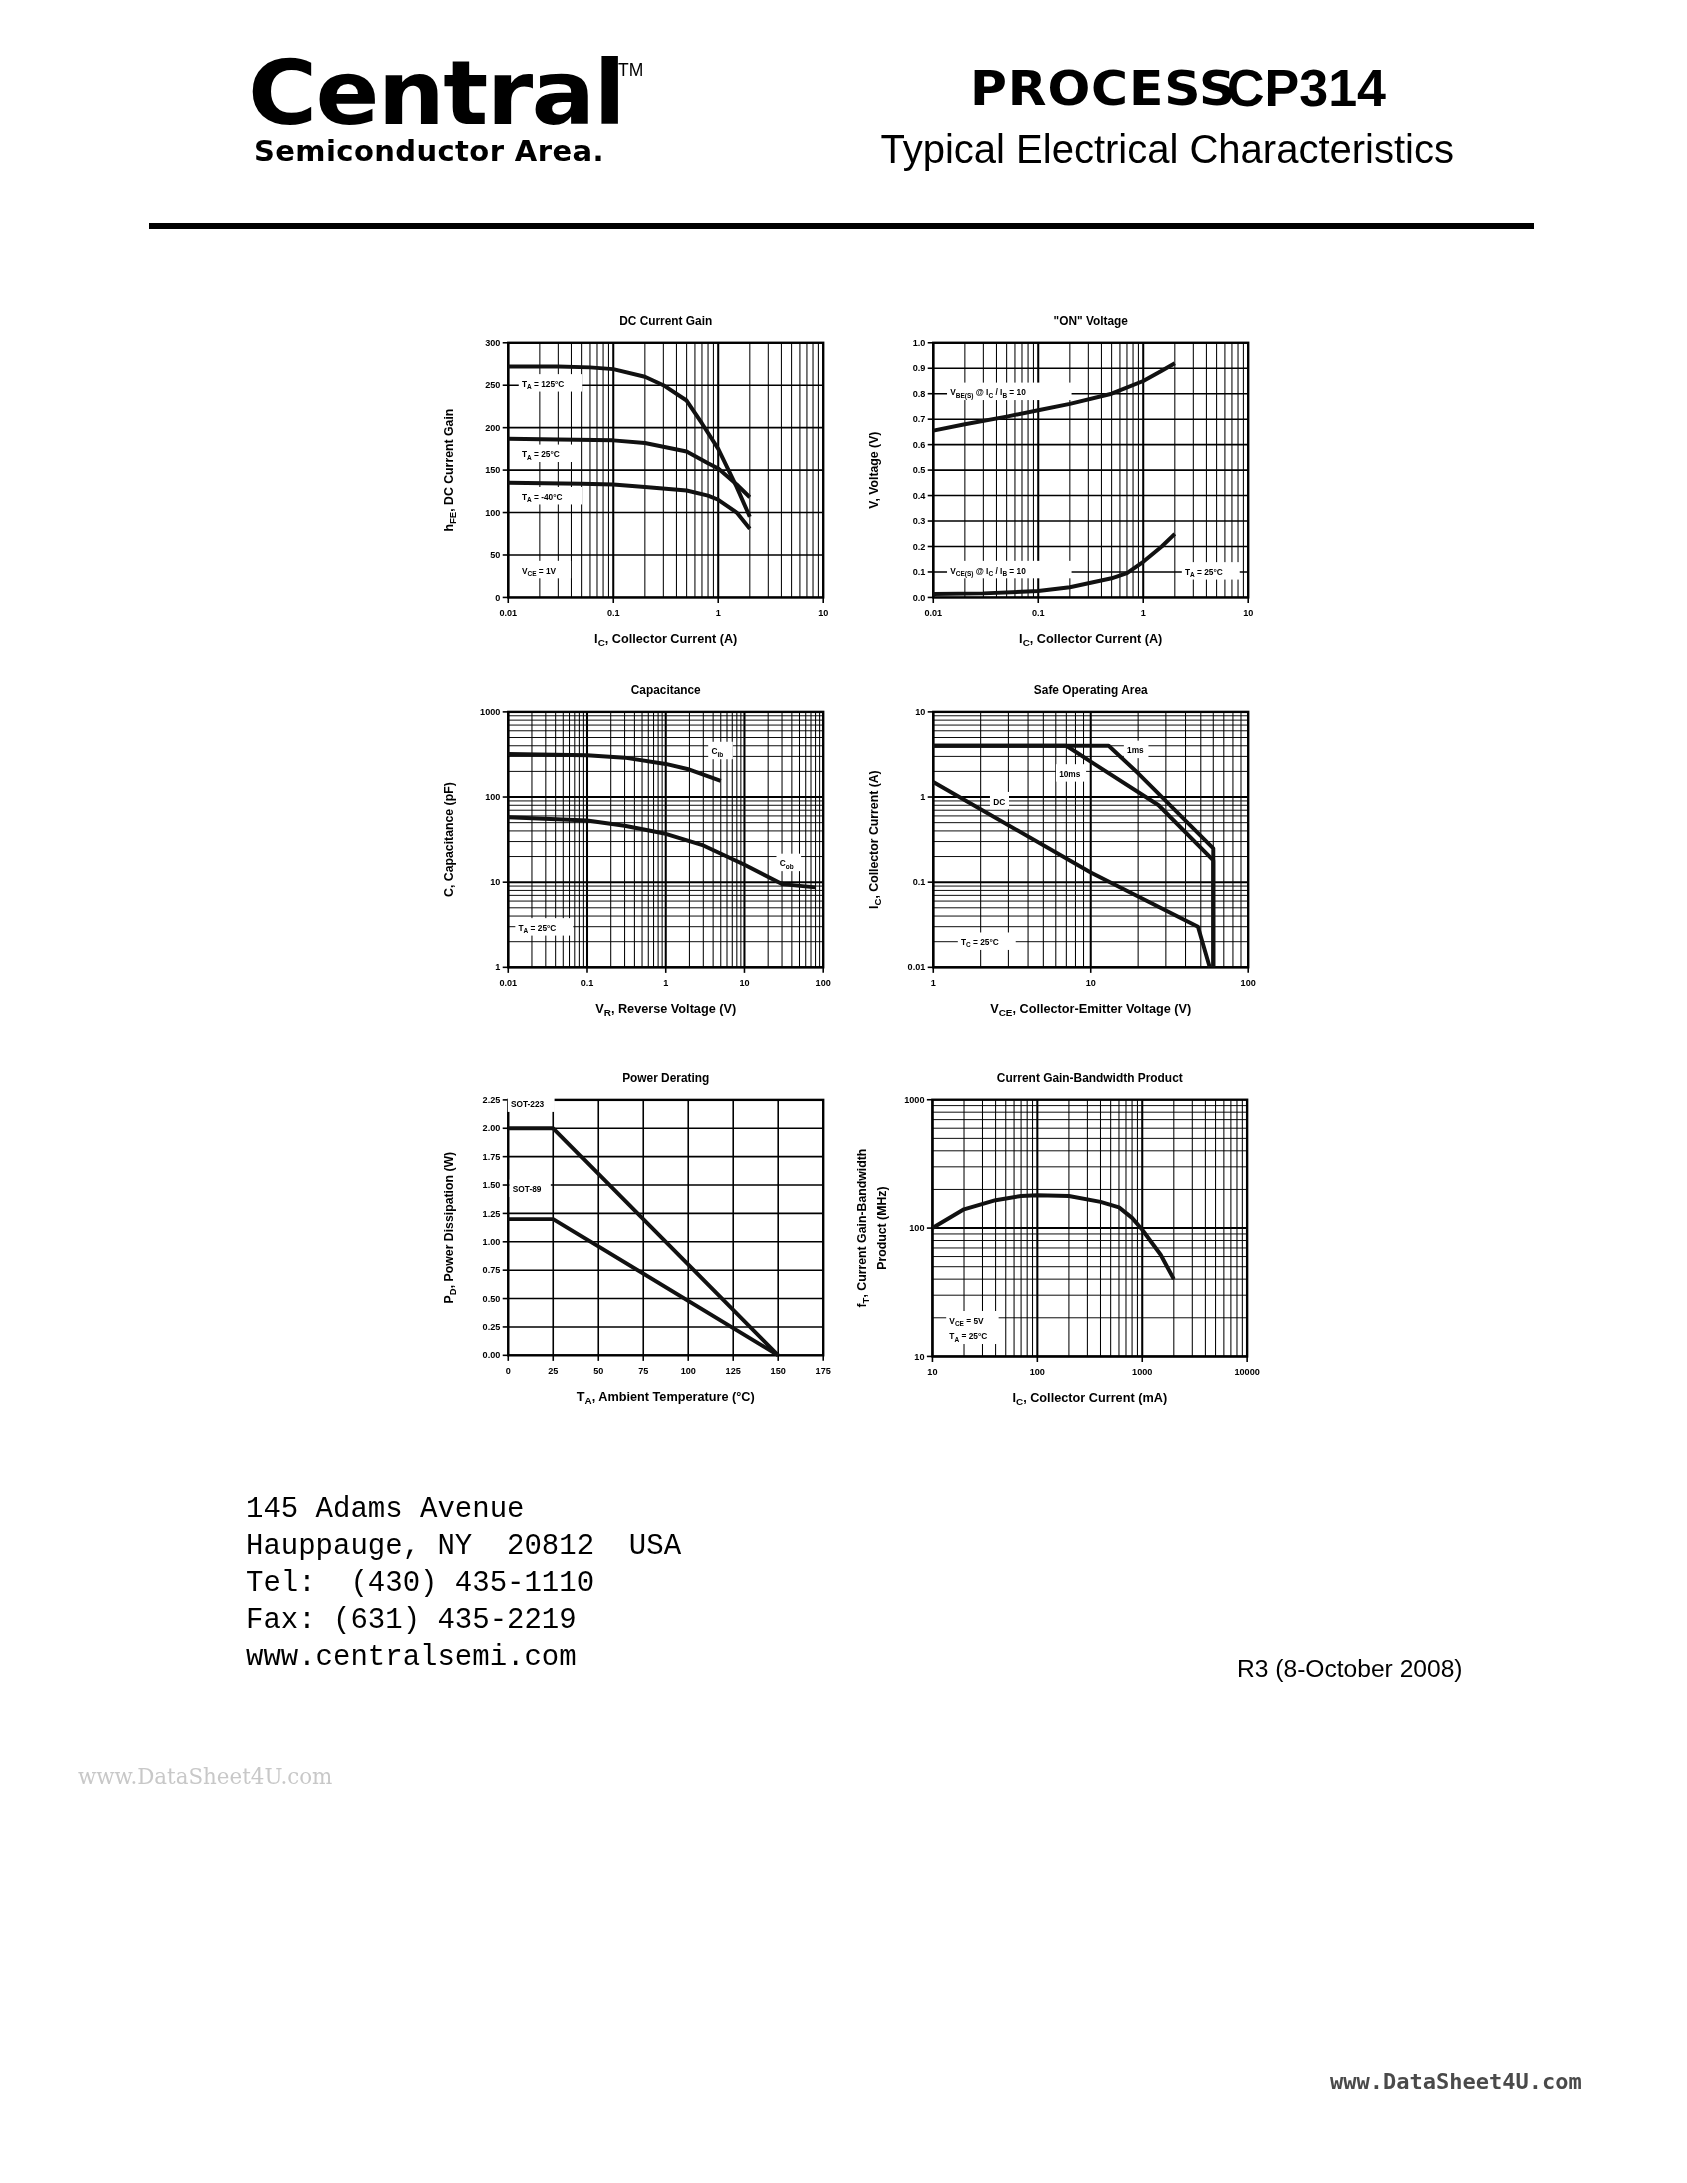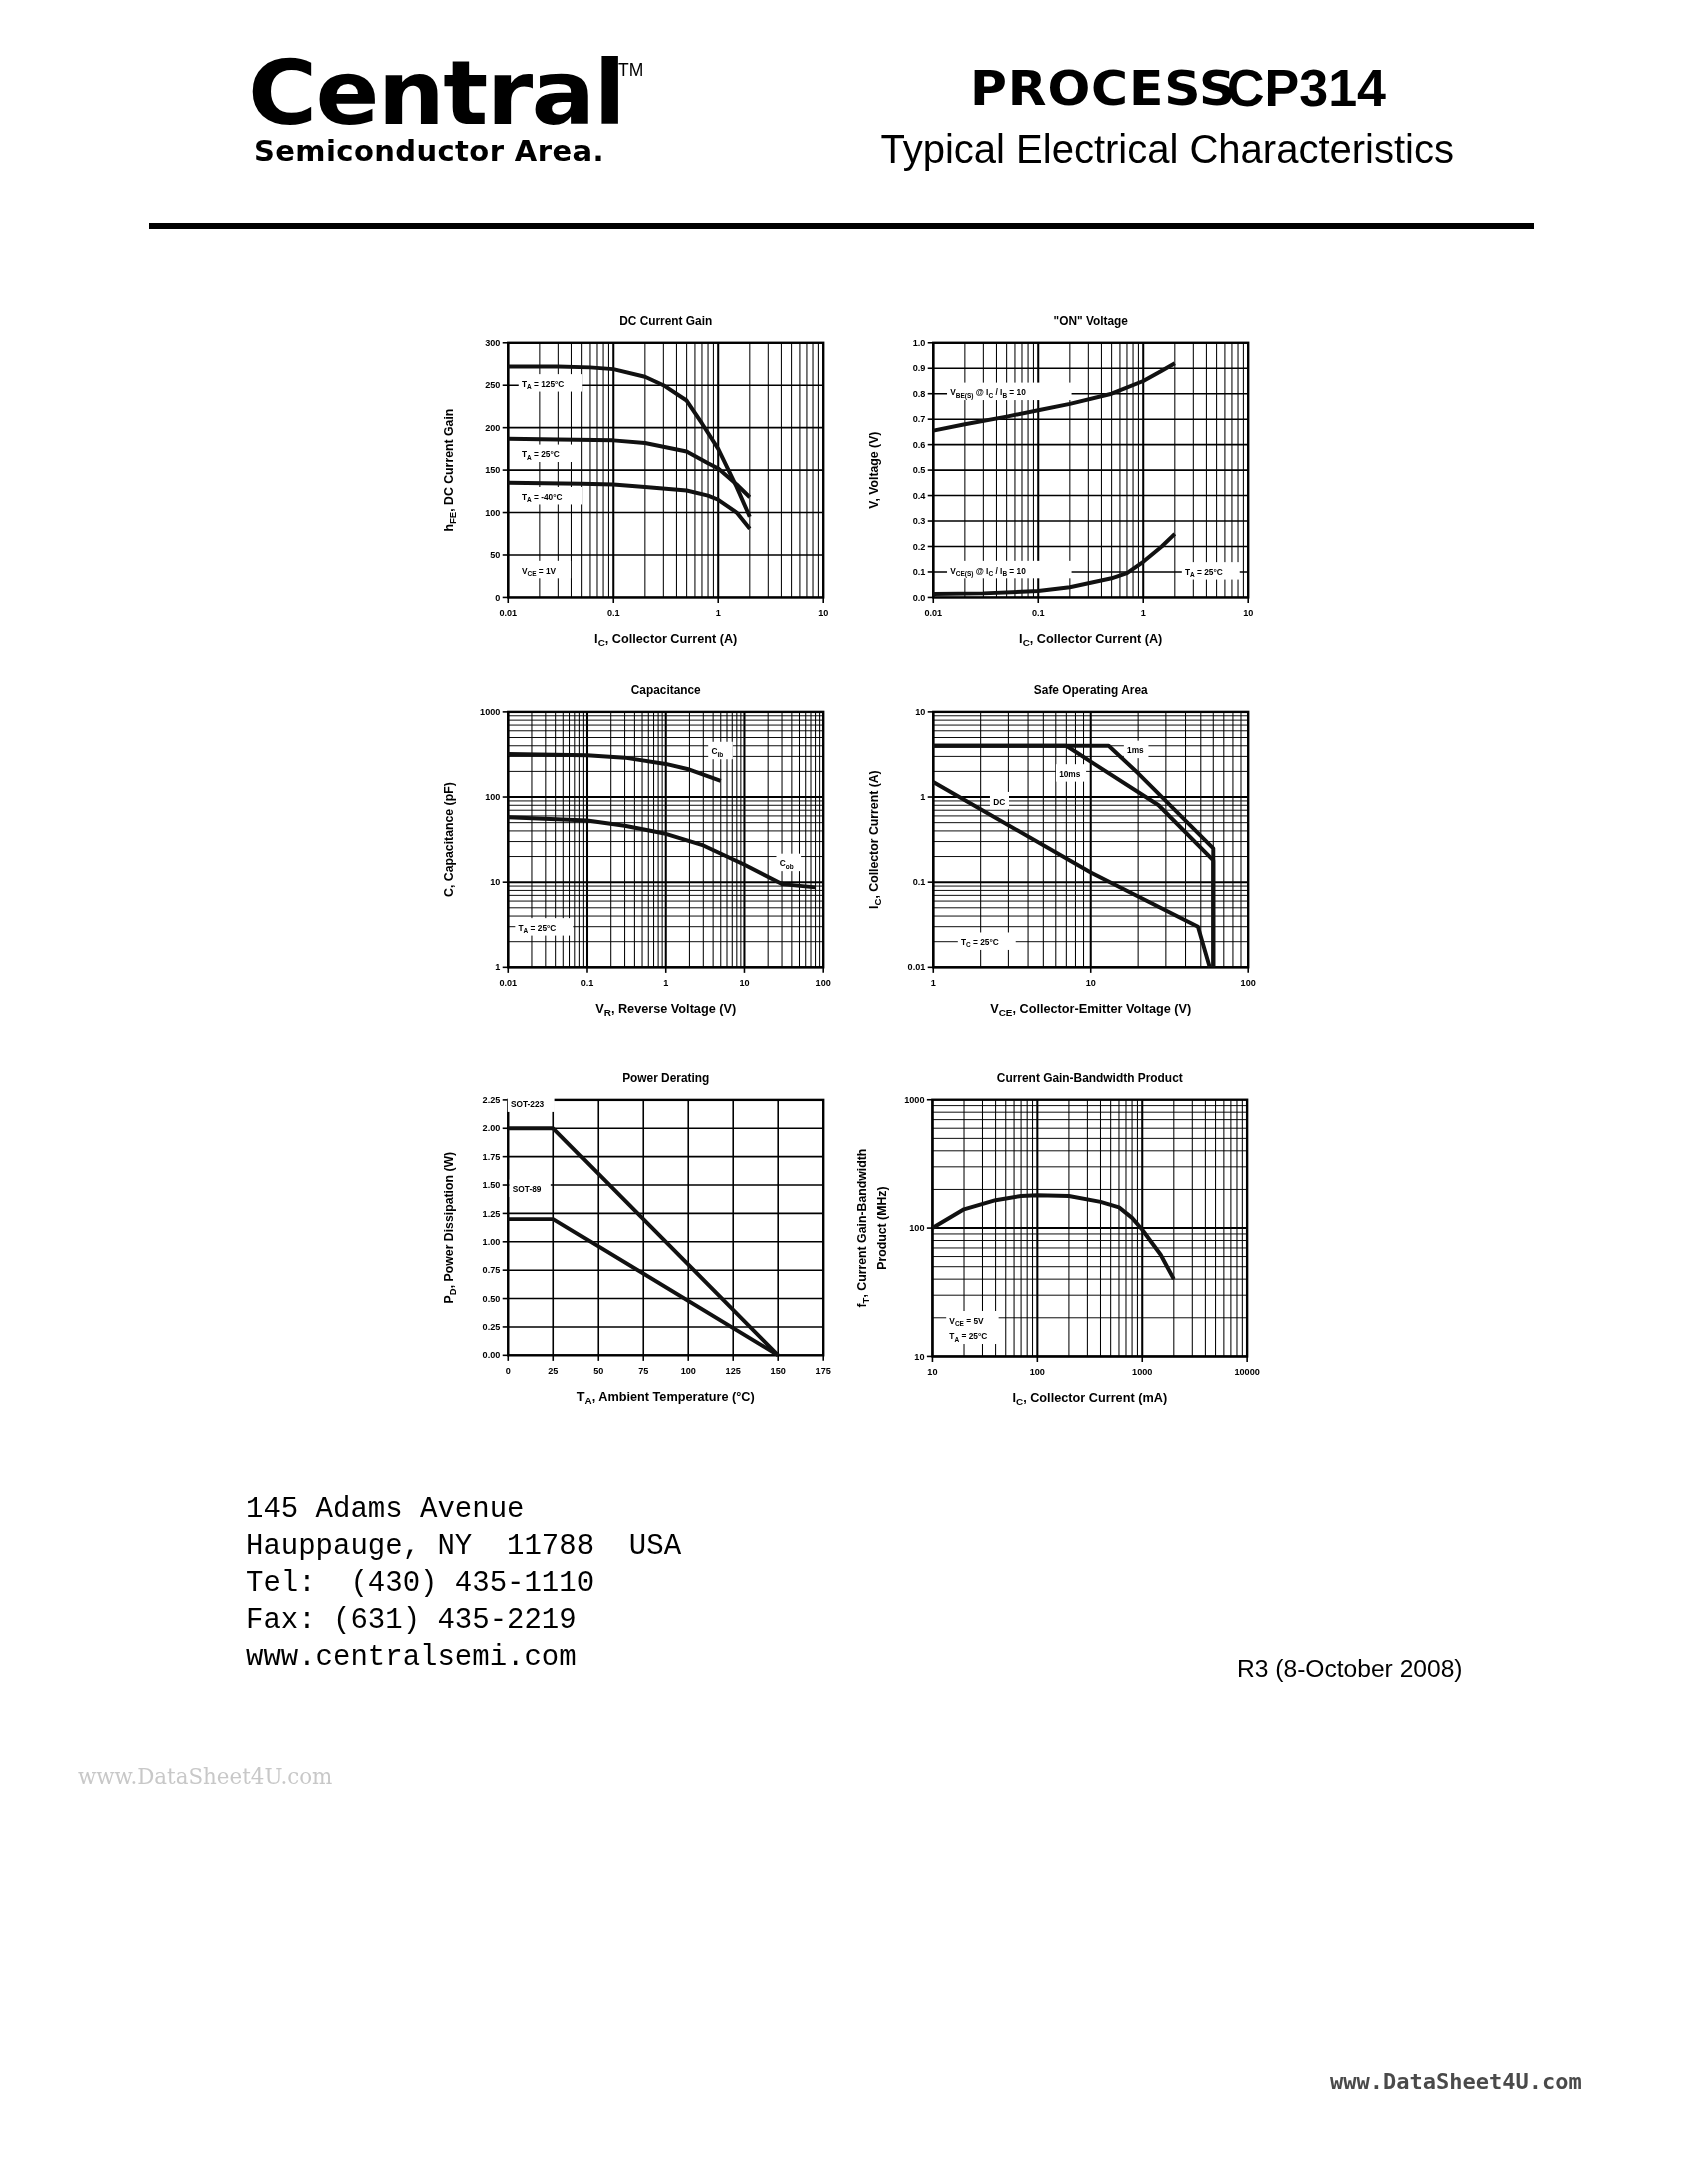--- a/index.html
+++ b/index.html
@@ -552,21 +552,21 @@
         <text x="308" y="28" font-size="15" font-weight="bold" font-family="&quot;Liberation Sans&quot;, sans-serif" text-anchor="middle">Current Gain-Bandwidth Product</text>
         <text x="308" y="430" font-size="16" font-family="&quot;Liberation Sans&quot;, sans-serif" font-weight="bold" text-anchor="middle"><tspan>I</tspan><tspan font-size="12.48" dy="4.48">C</tspan><tspan dy="-4.48">​</tspan><tspan>, Collector Current (mA)</tspan></text>
         <text x="26" y="211.5" font-size="15.5" font-family="&quot;Liberation Sans&quot;, sans-serif" font-weight="bold" text-anchor="middle" transform="rotate(-90 26 211.5)"><tspan>f</tspan><tspan font-size="12.09" dy="4.340000000000001">T</tspan><tspan dy="-4.340000000000001">​</tspan><tspan>, Current Gain-Bandwidth</tspan></text>
         <text x="52" y="211.5" font-size="15.5" font-family="&quot;Liberation Sans&quot;, sans-serif" font-weight="bold" text-anchor="middle" transform="rotate(-90 52 211.5)"><tspan>Product (MHz)</tspan></text>
       </svg>
     </div>
 </div>
 
 <div class="abs address">
   <div>145 Adams Avenue</div>
-  <div>Hauppauge, NY  11788  USA</div>
+  <div>Hauppauge, NY  20812  USA</div>
   <div>Tel:  (430) 435-1110</div>
   <div>Fax: (631) 435-2219</div>
   <div>www.centralsemi.com</div>
 </div>
 <div class="abs revision">R3 (8-October 2008)</div>
 <div class="abs wm1">www.DataSheet4U.com</div>
 <div class="abs wm2">www.DataSheet4U.com</div>
 
 
 </body></html>

